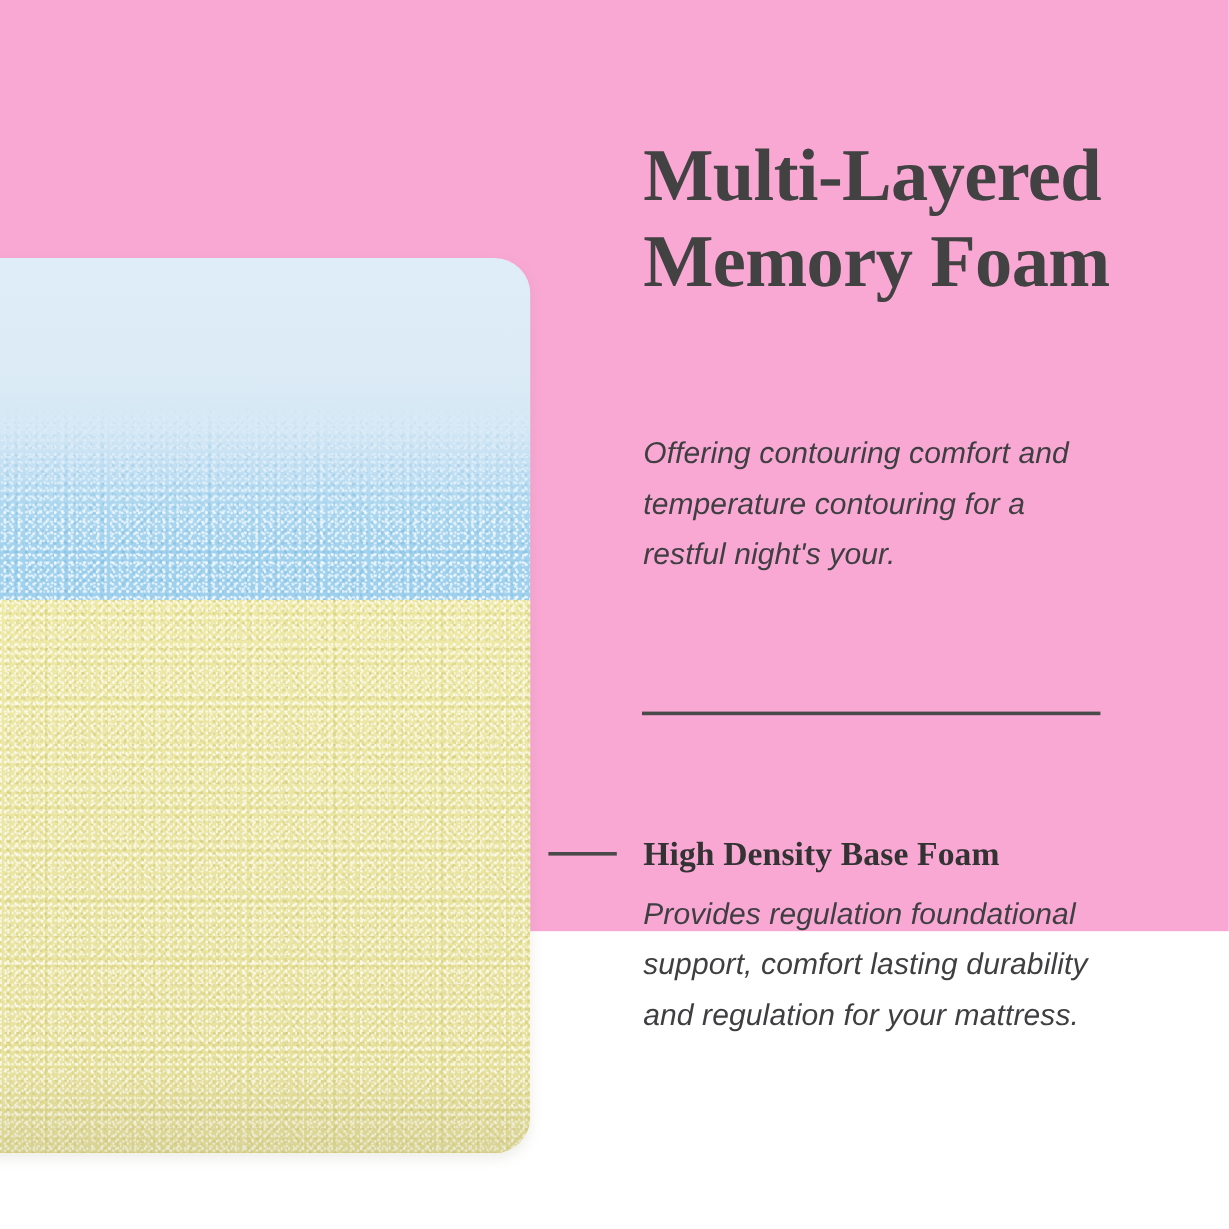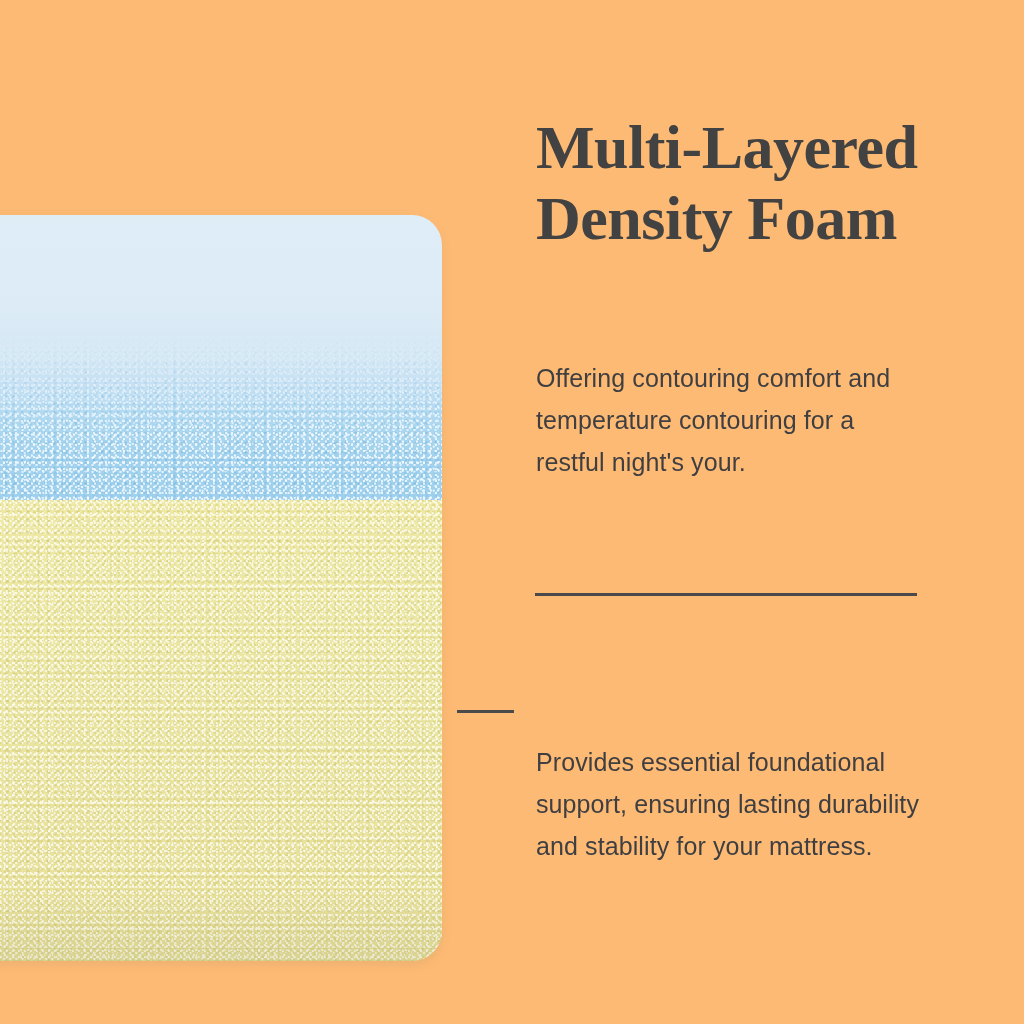--- a/index.html
+++ b/index.html
@@ -5,22 +5,22 @@
   * { margin:0; padding:0; box-sizing:border-box; }
 
   html, body {
     width:1024px; height:1024px;
     background:#ffffff;
     overflow:hidden;
   }
 
   #canvas {
     position:relative;
-    width:1024px; height:1024px;
-    background:#fdba74;
+    width:1024px; height:776px;
+    background:#f9a8d4;
     font-family:"Liberation Sans", sans-serif;
   }
 
   
   #foam-block {
     position:absolute;
     left:-60px;
     top:215px;
     width:502px;
     height:746px;
@@ -144,21 +144,21 @@
     margin-left:79px;
     margin-top:9px;
     width:440px;
     font-family:"Liberation Sans", sans-serif;
     font-weight:300;
     font-size:25px;
     line-height:42px;
     letter-spacing:0.1px;
     color:#3f3f42;
   }
-  .feature-body .line { display:block; }
+  .feature-body .line { display:block;font-style:italic; }
 
   #divider {
     position:absolute;
     left:535px;
     top:593px;
     width:382px;
     height:3px;
     background:#4a4a4a;
   }
 </style>
@@ -172,37 +172,38 @@
       <div class="grain"></div>
     </div>
     <div id="layer-base">
       <div class="grain"></div>
       <div class="edge-shade"></div>
     </div>
   </div>
 
   <h1 id="title">
     <span class="line">Multi-Layered</span>
-    <span class="line">Density Foam</span>
+    <span class="line">Memory Foam</span>
   </h1>
 
   <div class="feature" id="feature-0">
     <div class="feature-body">
       <span class="line">Offering contouring comfort and</span>
       <span class="line">temperature contouring for a</span>
       <span class="line">restful night's your.</span>
     </div>
   </div>
 
   <div id="divider"></div>
 
   <div class="feature" id="feature-1">
     <div class="feature-head">
       <span class="dash-marker"></span>
+      <span class="feature-title">High Density Base Foam</span>
     </div>
     <div class="feature-body">
-      <span class="line">Provides essential foundational</span>
-      <span class="line">support, ensuring lasting durability</span>
-      <span class="line">and stability for your mattress.</span>
+      <span class="line">Provides regulation foundational</span>
+      <span class="line">support, comfort lasting durability</span>
+      <span class="line">and regulation for your mattress.</span>
     </div>
   </div>
 
 </div>
 
 </body></html>

